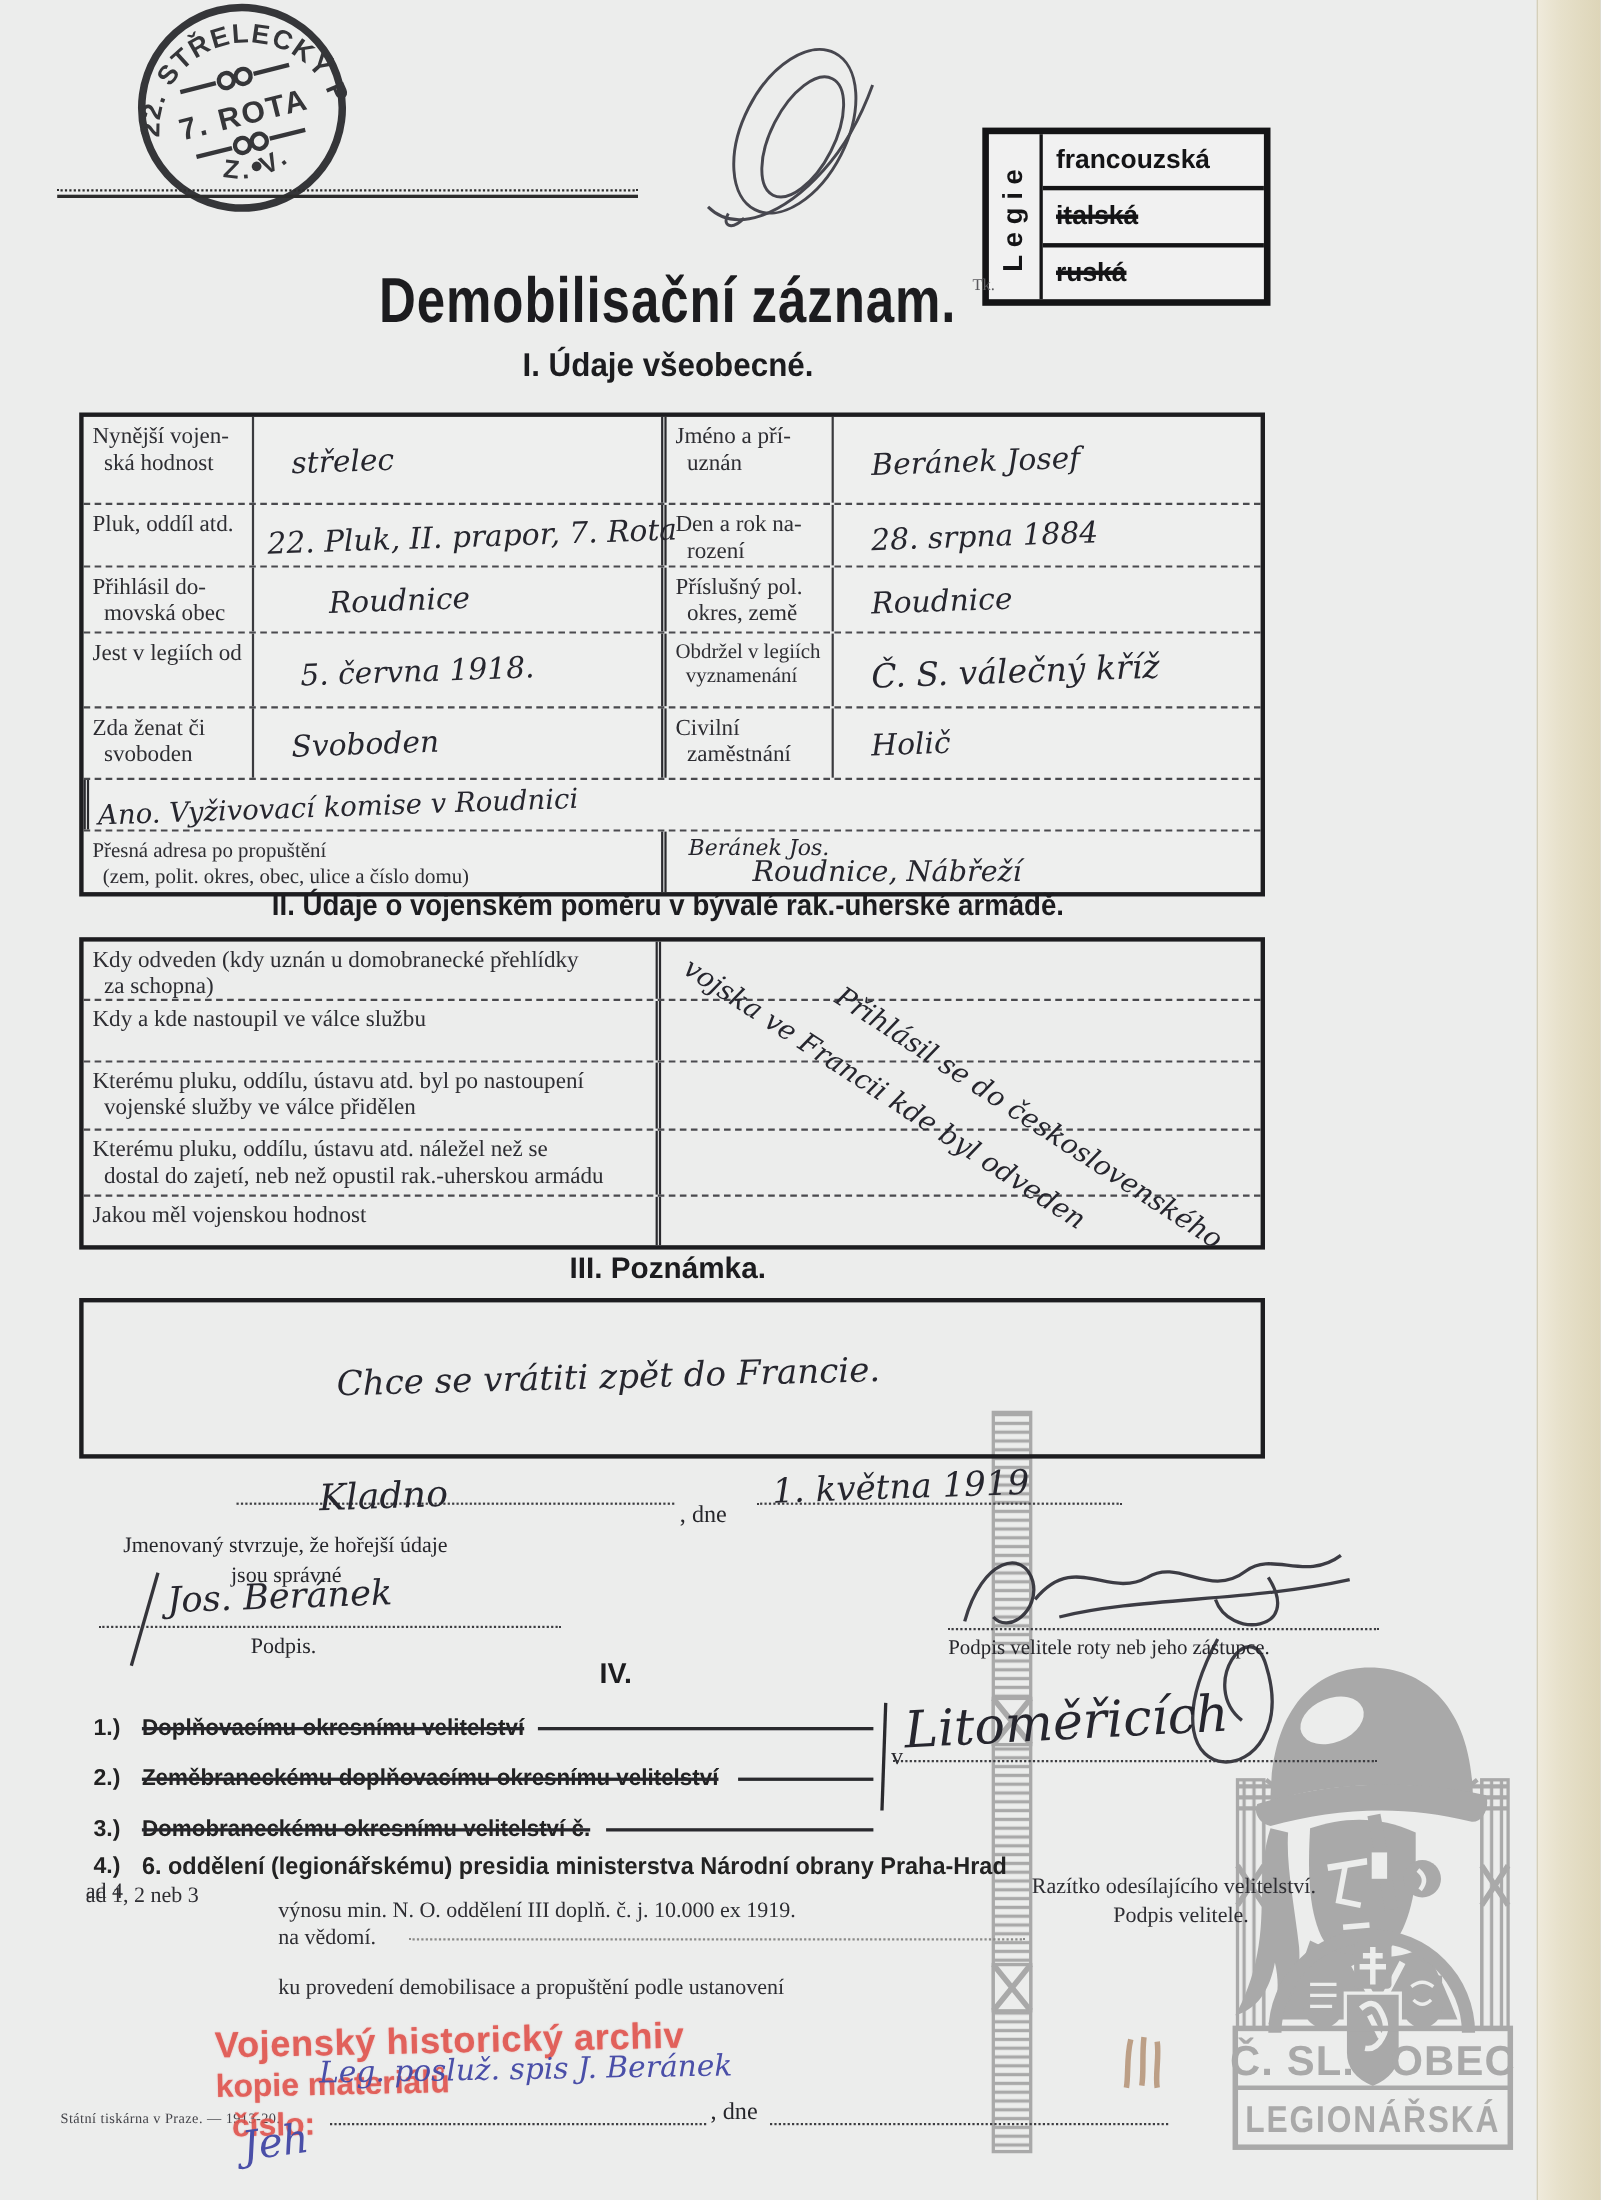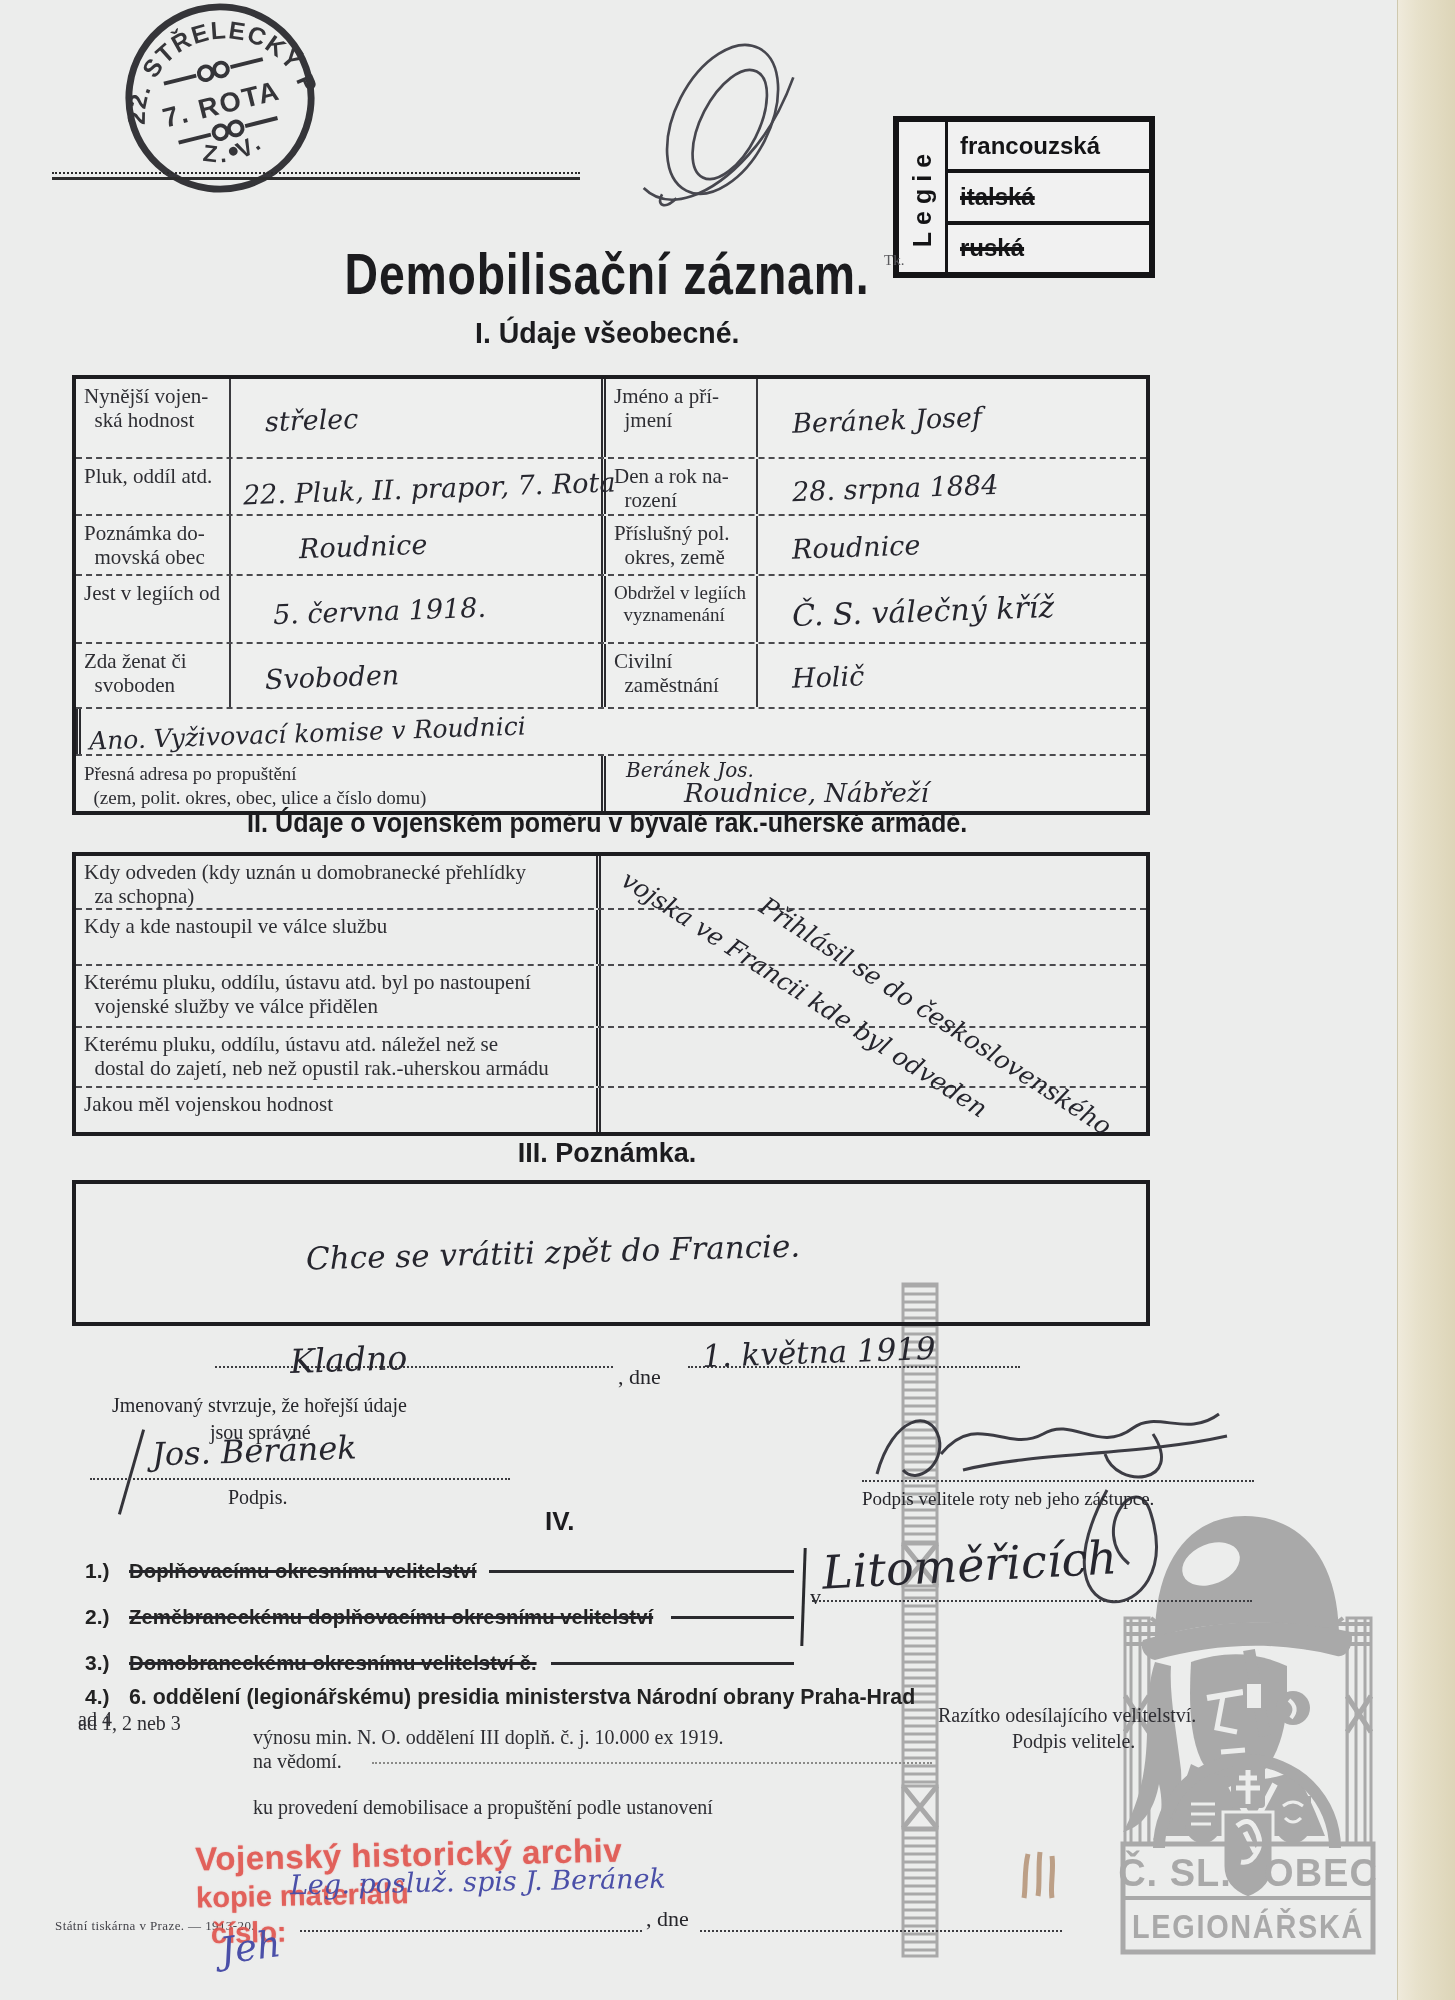--- a/index.html
+++ b/index.html
@@ -261,38 +261,38 @@
   <div id="tk-mark" class="abs">Tk.</div>
 
   <div id="table1" class="abs">
     <div class="t1row" style="height:78px">
       <div class="c w1"><span class="lbl">Nynější vojen-
   ská hodnost</span></div>
       <div class="c w2 bl-thin valc">
           <span class="hw hwv">střelec</span>
         </div>
       <div class="c w3 bl-dbl"><span class="lbl">Jméno a pří-
-  jmení</span></div>
+  uznán</span></div>
       <div class="c w4 bl-thin valc">
           <span class="hw hwv">Beránek Josef</span>
         </div>
     </div>
     <div class="t1row" style="height:55px">
       <div class="c w1"><span class="lbl">Pluk, oddíl atd.</span></div>
       <div class="c w2 bl-thin valc">
           <span class="hw hwv" style="padding-left:4px">22. Pluk, II. prapor, 7. Rota</span>
         </div>
       <div class="c w3 bl-dbl"><span class="lbl">Den a rok na-
   rození</span></div>
       <div class="c w4 bl-thin valc">
           <span class="hw hwv">28. srpna 1884</span>
         </div>
     </div>
     <div class="t1row" style="height:58px">
-      <div class="c w1"><span class="lbl">Poznámka do-
+      <div class="c w1"><span class="lbl">Přihlásil do-
   movská obec</span></div>
       <div class="c w2 bl-thin valc">
           <span class="hw hwv" style="padding-left:60px">Roudnice</span>
         </div>
       <div class="c w3 bl-dbl"><span class="lbl">Příslušný pol.
   okres, země</span></div>
       <div class="c w4 bl-thin valc">
           <span class="hw hwv">Roudnice</span>
         </div>
     </div>

